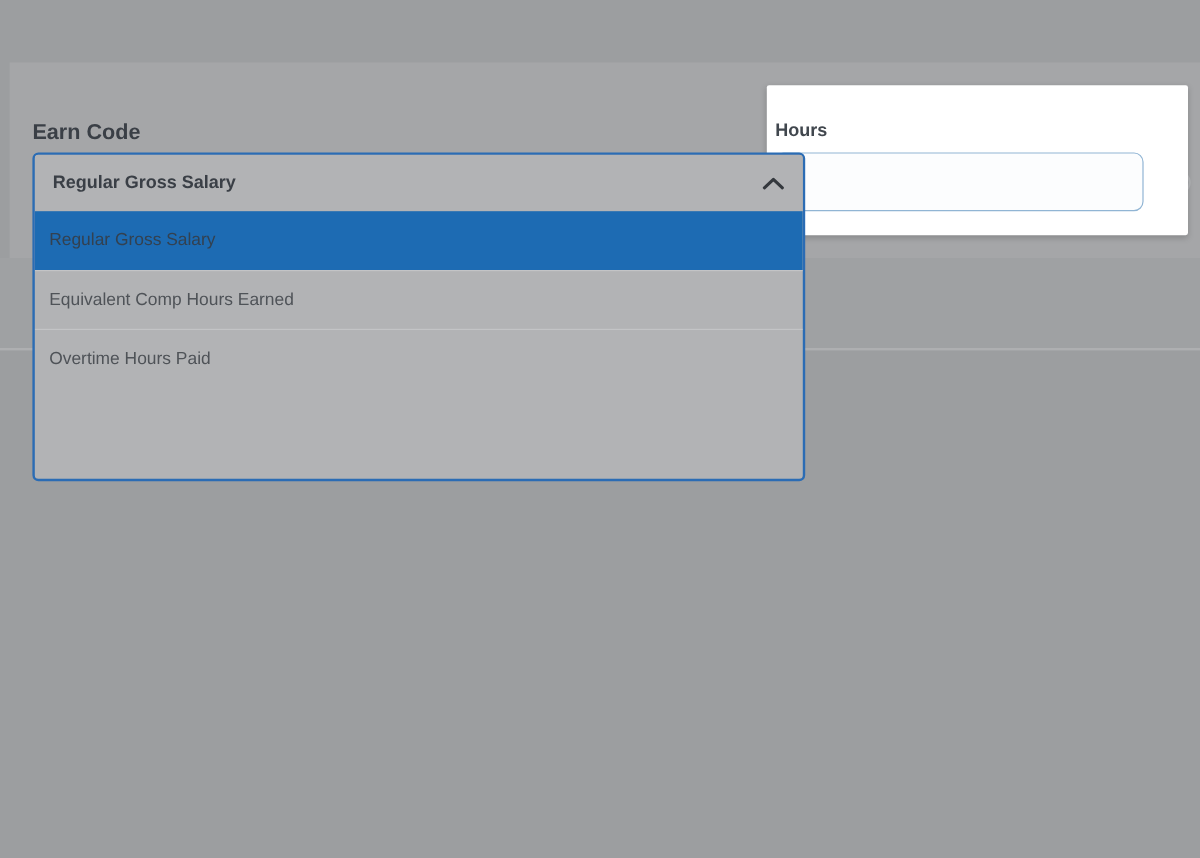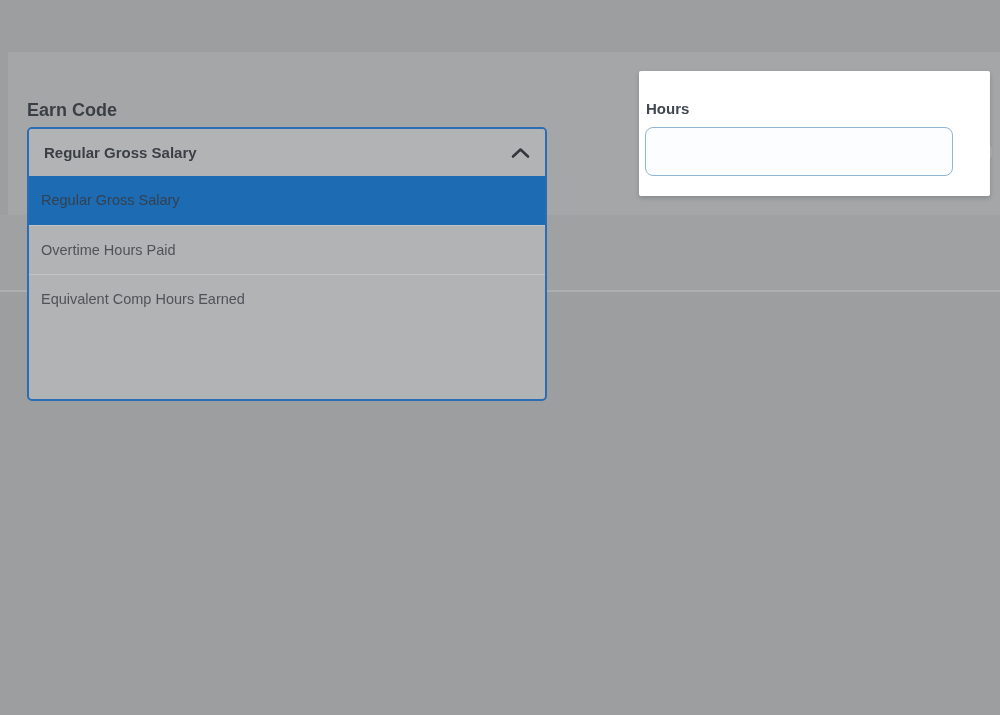--- a/index.html
+++ b/index.html
@@ -23,21 +23,21 @@
   }
   .section-band{
     position:absolute; left:0; top:215px; width:1000px; height:77px;
     background:var(--band-bg); border-bottom:2px solid var(--divider);
   }
   .field-label{
     position:absolute; left:27px; top:100px;
     font-size:18px; font-weight:700; color:var(--label-text); z-index:3;
   }
   .dropdown{
-    position:absolute; left:27px; top:127px; width:520px; height:274px;
+    position:absolute; left:27px; top:127px; width:644px; height:274px;
     border:2px solid var(--dropdown-border); border-radius:5px;
     background:var(--option-bg); overflow:hidden; z-index:6;
   }
   .combo{
     height:47px; display:flex; align-items:center; justify-content:space-between;
     padding:0 15px; background:var(--combo-bg); cursor:pointer;
   }
   .combo-text{
     font-size:15px; font-weight:700; color:var(--field-text);
   }
@@ -84,22 +84,22 @@
   <div class="combo">
     <span class="combo-text">Regular Gross Salary</span>
     <span class="chevron">
       <svg width="19" height="12" viewBox="0 0 19 12">
         <polyline points="2,9.5 9.5,2.5 17,9.5" fill="none" stroke="var(--chevron)" stroke-width="2.6" stroke-linecap="round" stroke-linejoin="round"></polyline>
       </svg>
     </span>
   </div>
   <div class="options">
     <div class="option selected">Regular Gross Salary</div>
+    <div class="option">Equivalent Comp Hours Earned</div>
     <div class="option">Overtime Hours Paid</div>
-    <div class="option">Equivalent Comp Hours Earned</div>
   </div>
 </div>
 
 <div class="hours-card">
   <label class="card-label">Hours</label>
   <input class="hours-input" type="text" placeholder="" style="">
 </div>
 
 <button class="minus-btn">
   <svg width="22" height="22" viewBox="0 0 22 22">

